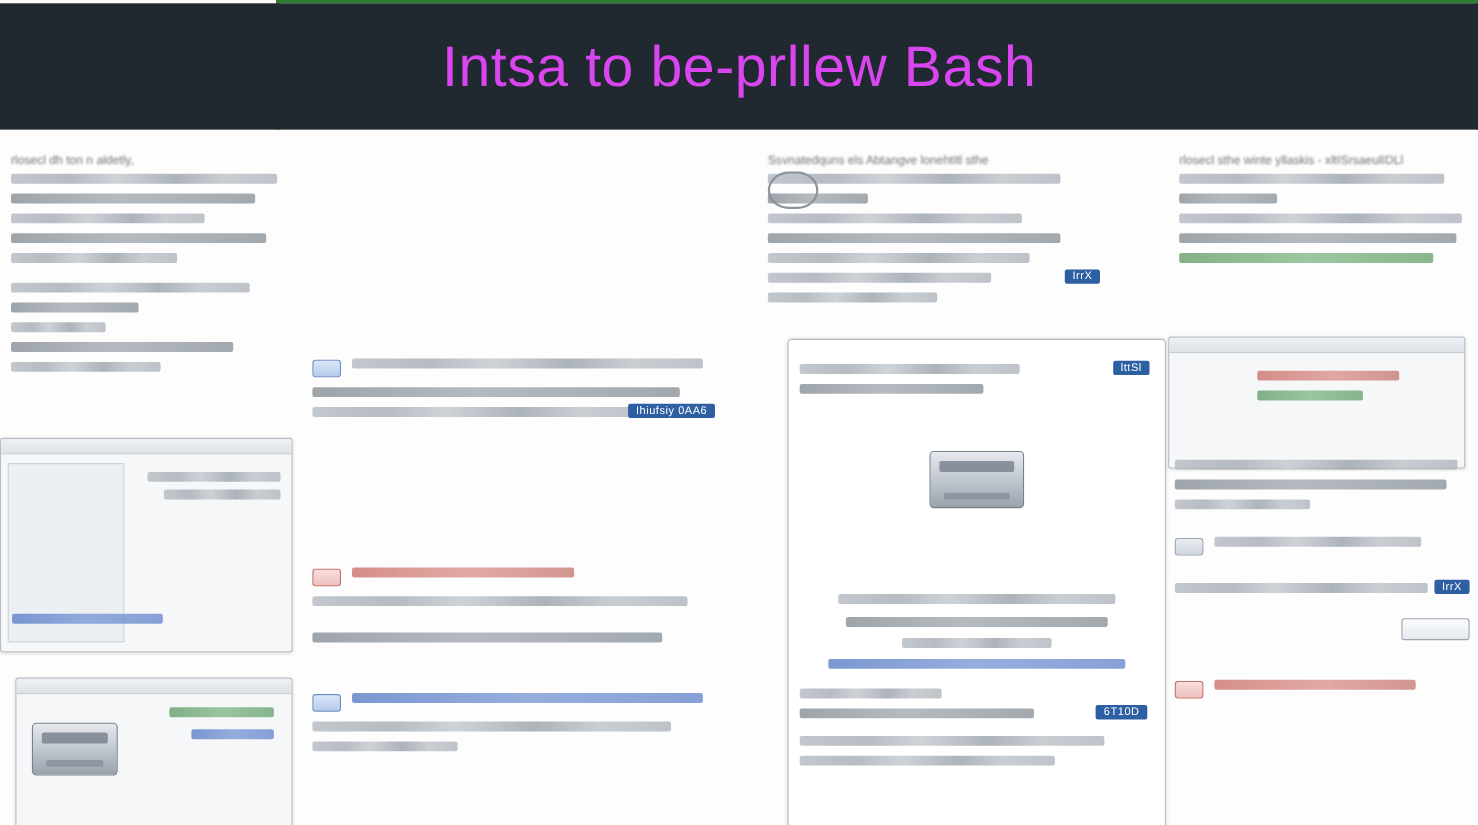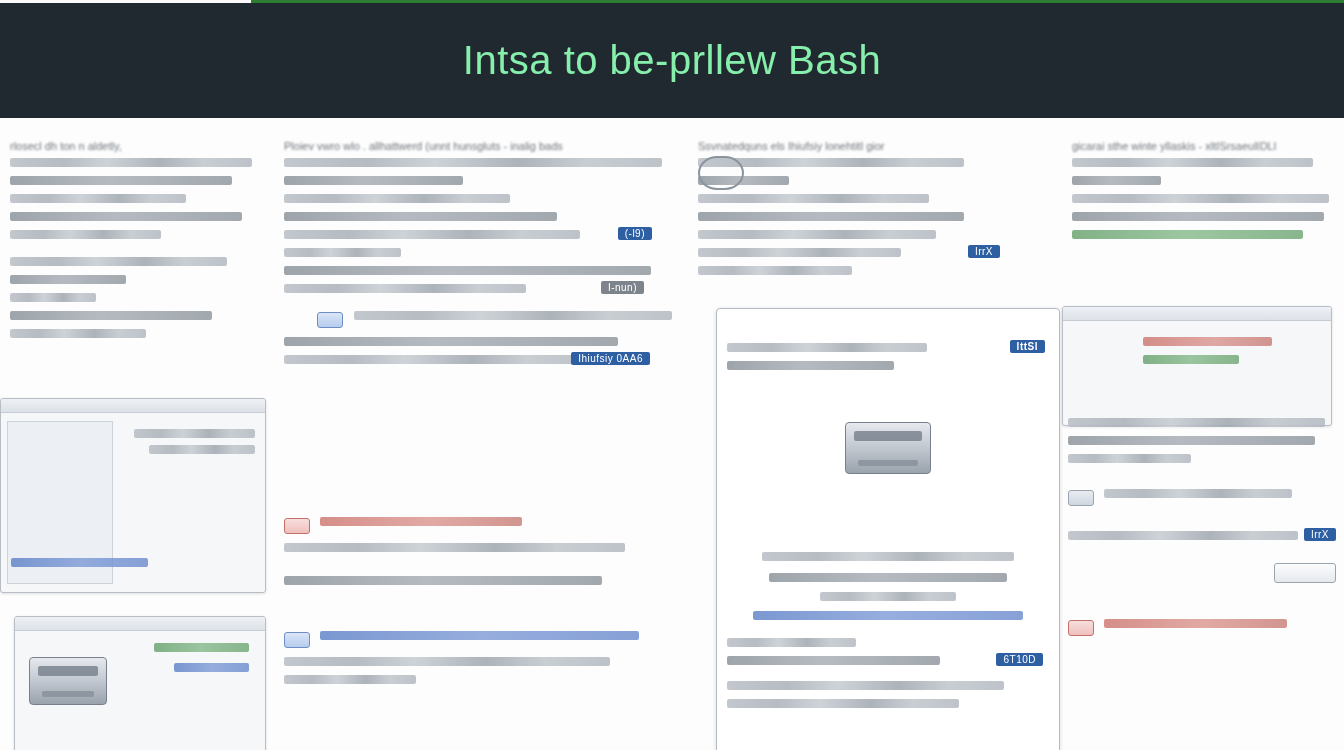--- a/index.html
+++ b/index.html
@@ -32,22 +32,22 @@
   .header {
     position: absolute;
     left: 0; top: 3px; right: 0;
     height: 115px;
     background: #20292f;
     display: flex;
     align-items: center;
     justify-content: center;
   }
   .header-title {
-    color: #86efac;
-    font-size: 40px;
+    color: #d946ef;
+    font-size: 52px;
     letter-spacing: 0.5px;
     font-weight: 400;
     text-align: center;
     filter: blur(0.4px);
     white-space: nowrap;
   }
 
   
   .content {
     position: absolute;
@@ -217,39 +217,22 @@
         <div class="bar"></div>
         <div style="position:absolute;left:14px;top:40px;">
           <div class="device"></div>
         </div>
         <div class="line green" style="position:absolute;right:16px;top:26px;width:38%;"></div>
         <div class="line blue" style="position:absolute;right:16px;top:46px;width:30%;"></div>
       </div>
     </div>
 
     <div class="col col-2">
-      <div class="txtblock" style="padding-top:22px;">
-        <div class="hd">Ploiev vwro wlo . allhattwerd (unnt hunsgluts - inalig bads</div>
-        <div class="line" style="width:97%"></div>
-        <div class="line dark" style="width:46%"></div>
-        <div class="line" style="width:58%"></div>
-        <div class="line dark" style="width:70%"></div>
-        <div style="position:relative;">
-          <div class="line" style="width:76%"></div>
-          <span class="badge" style="position:absolute;right:22px;top:-3px;">(-l9)</span>
-        </div>
-        <div class="line" style="width:30%"></div>
-        <div class="line dark" style="width:94%"></div>
-        <div style="position:relative;">
-          <div class="line" style="width:62%"></div>
-          <span class="badge grey" style="position:absolute;right:30px;top:-3px;">I-nun)</span>
-        </div>
-      </div>
-
-      <div style="position:absolute;left:10px;top:192px;right:12px;text-align:right;">
+
+      <div style="position:absolute;left:10px;top:208px;right:12px;">
         <span class="chip blue"></span>
         <div class="line" style="display:inline-block;width:82%;vertical-align:middle;"></div>
         <div class="line dark" style="width:86%;margin-top:8px;"></div>
         <div style="position:relative;">
           <div class="line" style="width:78%"></div>
           <span class="badge" style="position:absolute;right:22px;top:-3px;">Ihiufsiy 0AA6</span>
         </div>
       </div>
 
       <div style="position:absolute;left:10px;top:398px;right:12px;">
@@ -262,38 +245,38 @@
       <div style="position:absolute;left:10px;top:512px;right:12px;">
         <span class="chip blue"></span>
         <div class="line blue" style="display:inline-block;width:82%;vertical-align:middle;"></div>
         <div class="line" style="width:84%;margin-top:8px;"></div>
         <div class="line" style="width:34%;margin-top:8px;"></div>
       </div>
     </div>
 
     <div class="col col-3">
       <div class="txtblock" style="padding-top:22px;">
-        <div class="hd">Ssvnatedquns els Ihiufsiy lonehtitl gior</div>
+        <div class="hd">Ssvnatedquns els Abtangve lonehtitl sthe</div>
         <div class="line" style="width:76%"></div>
         <div class="line dark" style="width:26%"></div>
         <div class="line" style="width:66%"></div>
         <div class="line dark" style="width:76%"></div>
         <div class="line" style="width:68%"></div>
         <div style="position:relative;">
           <div class="line" style="width:58%"></div>
           <span class="badge" style="position:absolute;right:48px;top:-3px;">IrrX</span>
         </div>
         <div class="line" style="width:44%"></div>
       </div>
 
       <div style="position:absolute;left:10px;top:38px;width:46px;height:34px;border:2px solid #8b939c;border-radius:50%/60%;filter:blur(.4px);"></div>
 
       <div class="card" style="left:28px;top:190px;width:344px;height:560px;">
         <div class="card-body">
-          <div style="position:relative;margin-top:24px;font-weight:bold;">
+          <div style="position:relative;margin-top:12px;">
             <div class="line" style="width:62%"></div>
             <span class="badge" style="position:absolute;right:4px;top:-3px;">lttSl</span>
           </div>
           <div class="line dark" style="width:52%"></div>
 
           <div style="display:flex;justify-content:center;margin-top:52px;">
             <div class="device" style="width:86px;height:52px;"></div>
           </div>
 
           <div class="line" style="width:78%;margin:78px auto 12px auto;"></div>
@@ -307,21 +290,21 @@
             <span class="badge" style="position:absolute;right:6px;top:-3px;">6T10D</span>
           </div>
           <div class="line" style="width:86%;margin-top:16px"></div>
           <div class="line" style="width:72%"></div>
         </div>
       </div>
     </div>
 
     <div class="col col-4">
       <div class="txtblock" style="padding-top:22px;">
-        <div class="hd">gicarai sthe winte yllaskis - xltISrsaeulIDLl</div>
+        <div class="hd">rlosecl sthe winte yllaskis - xltISrsaeulIDLl</div>
         <div class="line" style="width:92%"></div>
         <div class="line dark" style="width:34%"></div>
         <div class="line" style="width:98%"></div>
         <div class="line dark" style="width:96%"></div>
         <div class="line green" style="width:88%"></div>
       </div>
 
       <div style="position:absolute;left:6px;top:190px;">
         <span class="chip"></span>
         <span class="chip blue"></span>

